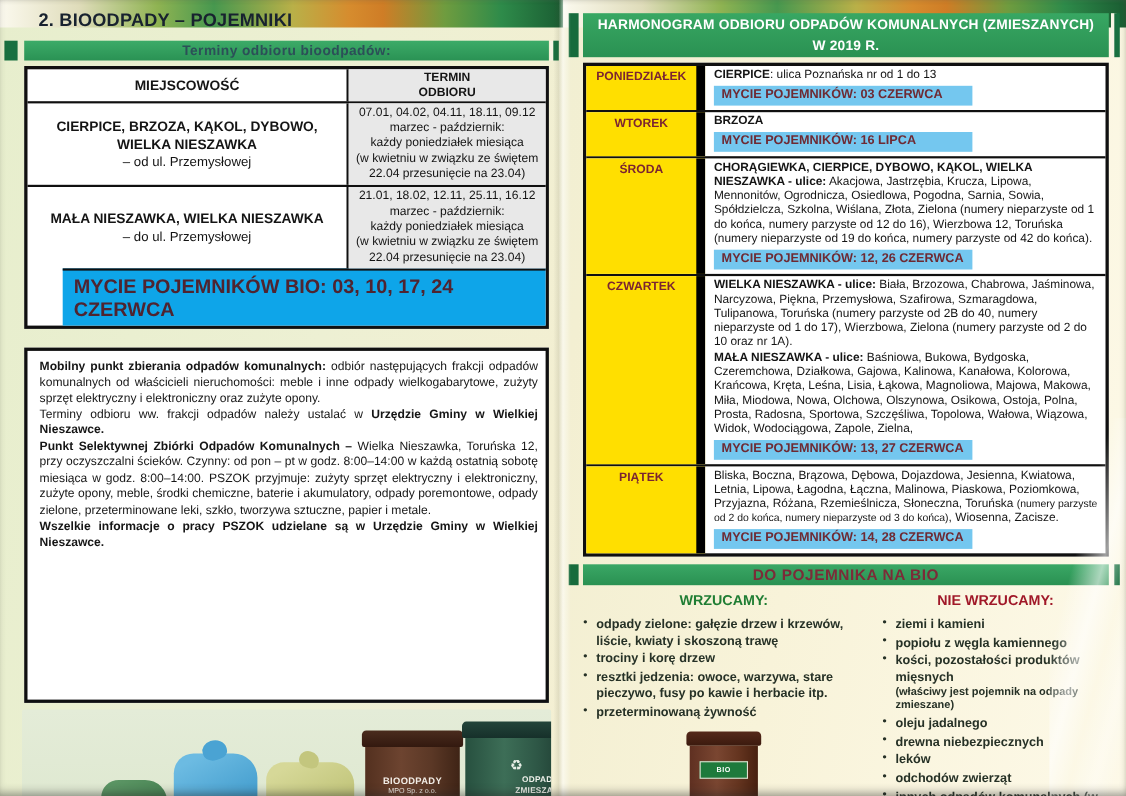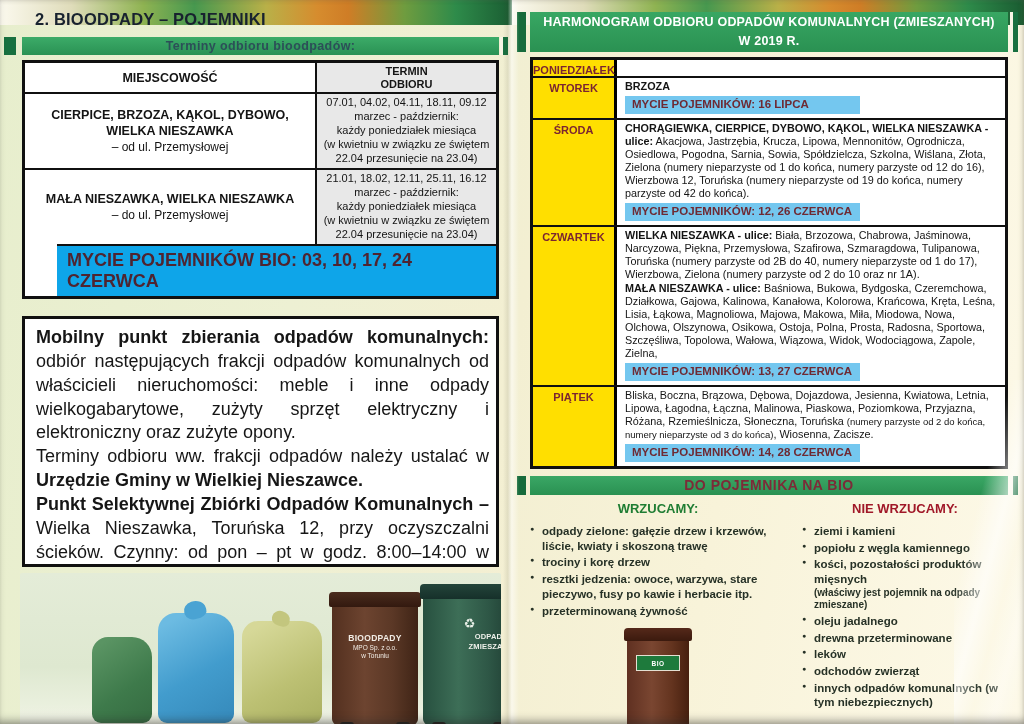--- a/index.html
+++ b/index.html
@@ -42,21 +42,21 @@
   .lc2 { width:38%; background:#e8e8e8; display:flex; flex-direction:column; justify-content:center; align-items:center; text-align:center; padding:2px 1px; }
   .lhead .lc1 { font-weight:bold; font-size:12.5px; padding:5px 2px; }
   .lhead .lc2 { font-weight:bold; font-size:11px; line-height:1.15; padding:2px; }
   .loc-main { font-weight:bold; font-size:12.5px; line-height:1.25; }
   .loc-sub  { font-size:12px; margin-top:1px; }
   .dates { font-size:11px; line-height:1.27; }
   .dates div { white-space:nowrap; }
   .lmycie { background:#0ea5e9; font-weight:bold; font-size:18px; color:#4f2430; padding:4px 2px 4px 10px; border-top:2px solid #101010;margin-left:32px; }
 
   .infobox { margin-top:17px; border:3px solid #101010; background:#fff; padding:7px 7px 6px 11px;
-    font-size:18px; line-height:1.325; color:#161616; text-align:justify; height:251px; overflow:hidden; }
+    font-size:11px; line-height:1.325; color:#161616; text-align:justify; height:323px; overflow:hidden; }
   .infobox p { margin:0; }
   .b { font-weight:bold; }
   .sm { font-size:9.5px; }
 
   .photo { position:relative; margin:6px 0 0 -2px; width:481px; height:170px; overflow:hidden; border-radius:2px;
     background:linear-gradient(180deg,#e4ecd8 0%,#dee8d0 55%,#eaf0de 78%,#f0f2e4 100%); }
   .photo .floor { position:absolute; left:0; right:0; bottom:0; height:38px; background:linear-gradient(180deg,rgba(244,244,235,.0),rgba(240,240,230,.9)); }
   .bag { position:absolute; bottom:20px; }
   .bag-green  { left:72px;  width:60px; height:86px;  background:linear-gradient(145deg,#5a9463 10%,#3e7a4b 60%,#356b41); border-radius:16px 20px 9px 9px; }
   .bag-blue   { left:138px; width:76px; height:110px; background:linear-gradient(150deg,#6cbbe2 10%,#429ccd 55%,#3589ba); border-radius:18px 22px 9px 9px; }
@@ -82,21 +82,21 @@
   
   .rheader { position:relative; z-index:1; height:40px; background:linear-gradient(180deg,#38a763,#2a9152);
     display:flex; flex-direction:column; justify-content:center; text-align:center; }
   .rheader::before { content:''; position:absolute; left:-13px; top:0; width:9px; height:100%; background:#176b3c; }
   .rheader::after  { content:''; position:absolute; right:-10px; top:0; width:5px; height:100%; background:#187040; box-shadow:-3px 0 0 #f8f5e6; }
   .rheader div { color:#fff; font-weight:bold; font-size:12.5px; line-height:1.55; letter-spacing:.2px; }
 
   .stable { margin-top:5px; border:3px solid #101010; background:#fff; }
   .srow { display:flex; border-top:2px solid #101010; }
   .srow:first-child { border-top:none; }
-  .sday { width:84px; flex:none; background:#ffdf00; border-right:3px solid #000000; font-weight:bold; font-size:11px; color:#7b2531; text-align:center; padding-top:4px; }
+  .sday { width:108px; flex:none; background:#ffdf00; border-right:8px solid #000000; font-weight:bold; font-size:11px; color:#7b2531; text-align:center; padding-top:4px; }
   .scontent { flex:1; padding:2px 6px 4px 8px; font-size:10.8px; line-height:1.21; color:#141414; }
   .streets { }
   .mycie { width:61%; min-width:235px; background:#74c7ef; color:#6e2a33; font-weight:bold; font-size:11.5px; padding:2px 4px 2px 7px; margin-top:3px; white-space:nowrap; }
 
   .rbanner { position:relative; z-index:1; margin-top:7px; height:19px; background:linear-gradient(180deg,#3aa765,#2a9152);
     display:flex; align-items:center; justify-content:center; }
   .rbanner::before { content:''; position:absolute; left:-13px; top:0; width:9px; height:100%; background:#176b3c; }
   .rbanner::after  { content:''; position:absolute; right:-10px; top:0; width:5px; height:100%; background:#187040; box-shadow:-3px 0 0 #f8f5e6; }
   .rbanner-text { font-size:14px; font-weight:bold; color:#7c2b38; letter-spacing:.5px; }
 
@@ -210,20 +210,24 @@
     <div class="band"></div>
 
     <div class="rheader">
       <div>HARMONOGRAM ODBIORU ODPADÓW KOMUNALNYCH (ZMIESZANYCH)</div>
       <div>W 2019 R.</div>
     </div>
 
     <div class="stable">
         <div class="srow">
           <div class="sday">PONIEDZIAŁEK</div>
+          <div class="scontent">
+            <div class="streets"><span class="b">CIERPICE</span><span>: ulica Poznańska nr od 1 do 13</span></div>
+            <div class="mycie">MYCIE POJEMNIKÓW: 03 CZERWCA</div>
+          </div>
         </div>
         <div class="srow">
           <div class="sday">WTOREK</div>
           <div class="scontent">
             <div class="streets"><span class="b">BRZOZA</span></div>
             <div class="mycie">MYCIE POJEMNIKÓW: 16 LIPCA</div>
           </div>
         </div>
         <div class="srow">
           <div class="sday">ŚRODA</div>
@@ -269,21 +273,21 @@
 
         </div>
       </div>
       <div class="bio-col-right">
         <div class="bio-head red">NIE WRZUCAMY:</div>
         <ul>
             <li><span>ziemi i kamieni</span></li>
             <li><span>popiołu z węgla kamiennego</span></li>
             <li><span>kości, pozostałości produktów mięsnych</span><div class="sub">(właściwy jest pojemnik na odpady zmieszane)</div></li>
             <li><span>oleju jadalnego</span></li>
-            <li><span>drewna przeterminowane</span></li>
+            <li><span>drewna niebezpiecznych</span></li>
             <li><span>leków</span></li>
             <li><span>odchodów zwierząt</span></li>
             <li><span>innych odpadów komunalnych (w tym niebezpiecznych)</span></li>
           </ul>
       </div>
     </div>
   </div>
 
   <div class="fold"></div>
   <div class="curl"></div>

